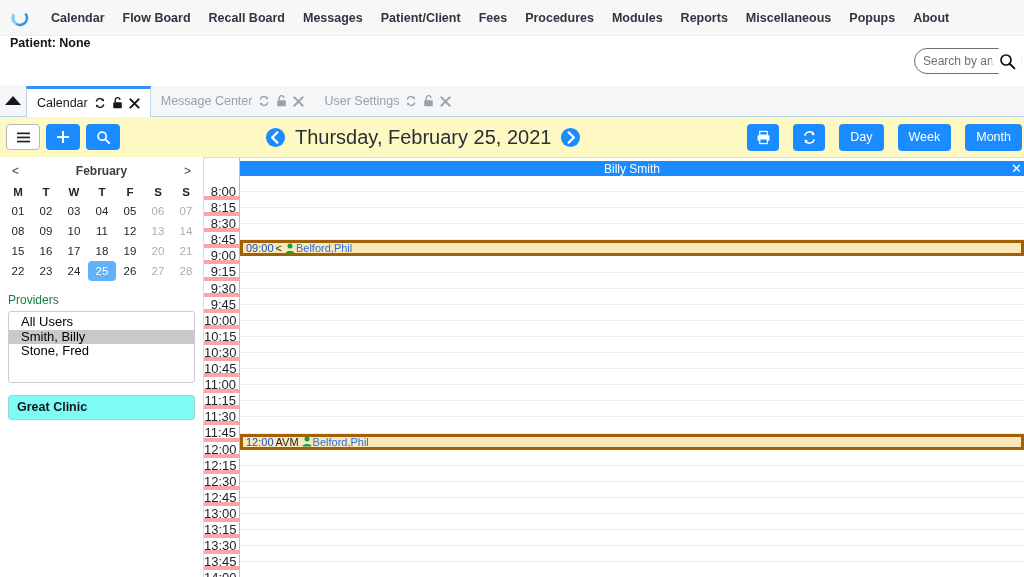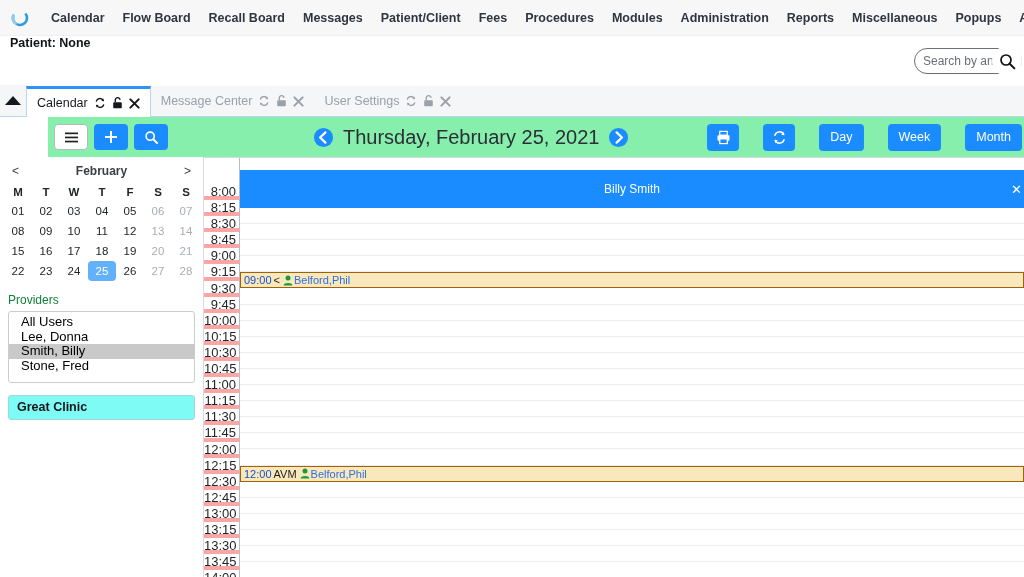--- a/index.html
+++ b/index.html
@@ -120,26 +120,25 @@
     border-left: 1px solid #b9d5f0;
     border-right: 1px solid #b9d5f0;
     margin-bottom: -1px;
     height: 31px;
   }
   .tab .ticon { display: flex; align-items: center; cursor: pointer; }
 
   
   .toolbar {
     height: 40px;
-    background: #86efac;
+    background: #fef9c3;
     display: flex;
     align-items: center;
     position: relative;
     padding: 0 6px;
-    margin-left: 48px;
   }
   .tbtn {
     width: 34px; height: 26px;
     border-radius: 4px;
     display: flex; align-items: center; justify-content: center;
     cursor: pointer;
     margin-right: 6px;
     border: none;
   }
   .tbtn.light { background: #fff; border: 1px solid #b5b8bc; }
@@ -151,21 +150,21 @@
     align-items: center;
     gap: 9px;
     font-size: 20px;
     color: #2b2f36;
   }
   .arrowbtn { cursor: pointer; display: flex; align-items: center; }
   .rightbtns {
     position: absolute;
     right: 2px;
     display: flex;
-    gap: 24px;
+    gap: 14px;
     align-items: center;
   }
   .rbtn {
     background: #1a8cff;
     color: #fff;
     border: none;
     border-radius: 4px;
     height: 27px;
     min-width: 32px;
     padding: 0 11px;
@@ -281,48 +280,48 @@
     padding-right: 3px;
     border-bottom: 4px solid #fca5a5;
     line-height: 15px;
   }
   .gridcol {
     flex: 1;
     position: relative;
     background: #fff;
   }
   .provhdr {
-    height: 38px;
+    height: 15px;
     background: #1a8cff;
     color: #fff;
     font-size: 12px;
     display: flex;
     align-items: center;
     justify-content: center;
     position: relative;
-    margin-top: 12px;
+    margin-top: 3px;
   }
   .provhdr .closex {
     position: absolute;
     right: 2px;
     font-size: 13px;
     cursor: pointer;
     color: #fff;
   }
   .slots { position: relative; }
   .slot {
     height: 16.1px;
     border-bottom: 1px solid #eceded;
   }
   .appt {
     position: absolute;
     left: 0; right: 0;
     height: 16px;
     background: #fae8bd;
-    border: 1px solid #a16207;
+    border: 3px solid #a16207;
     font-size: 11px;
     display: flex;
     align-items: center;
     padding-left: 3px;
     cursor: pointer;
     white-space: nowrap;
     overflow: hidden;
   }
   .appt .t { color: #1550c8; }
   .appt .code { color: #1b1d20; padding: 0 2px; }
@@ -341,21 +340,20 @@
   </div>
   <div id="navitems" style="display:flex;align-items:center;">
       <div class="nav-item">Calendar</div>
       <div class="nav-item">Flow Board</div>
       <div class="nav-item">Recall Board</div>
       <div class="nav-item">Messages</div>
       <div class="nav-item">Patient/Client</div>
       <div class="nav-item">Fees</div>
       <div class="nav-item">Procedures</div>
       <div class="nav-item">Modules</div>
-      <div class="nav-item">Administration</div>
       <div class="nav-item">Reports</div>
       <div class="nav-item">Miscellaneous</div>
       <div class="nav-item">Popups</div>
       <div class="nav-item">About</div>
     </div>
 </div>
 
 <div class="patientbar">
   <div class="patient-label">Patient: None</div>
   <div class="searchwrap">
@@ -561,21 +559,20 @@
             <td class="">26</td>
             <td class="we">27</td>
             <td class="we">28</td>
           </tr>
         </tbody>
     </table>
 
     <div class="prov-label">Providers</div>
     <div class="prov-list" id="prov-list">
         <div class="prov-item">All Users</div>
-        <div class="prov-item">Lee, Donna</div>
         <div class="prov-item sel">Smith, Billy</div>
         <div class="prov-item">Stone, Fred</div>
       </div>
 
     <div class="clinic">Great Clinic</div>
   </div>
 
   <div class="calwrap">
     <div class="timecol" id="timecol">
         <div class="timecell">8:00</div>

